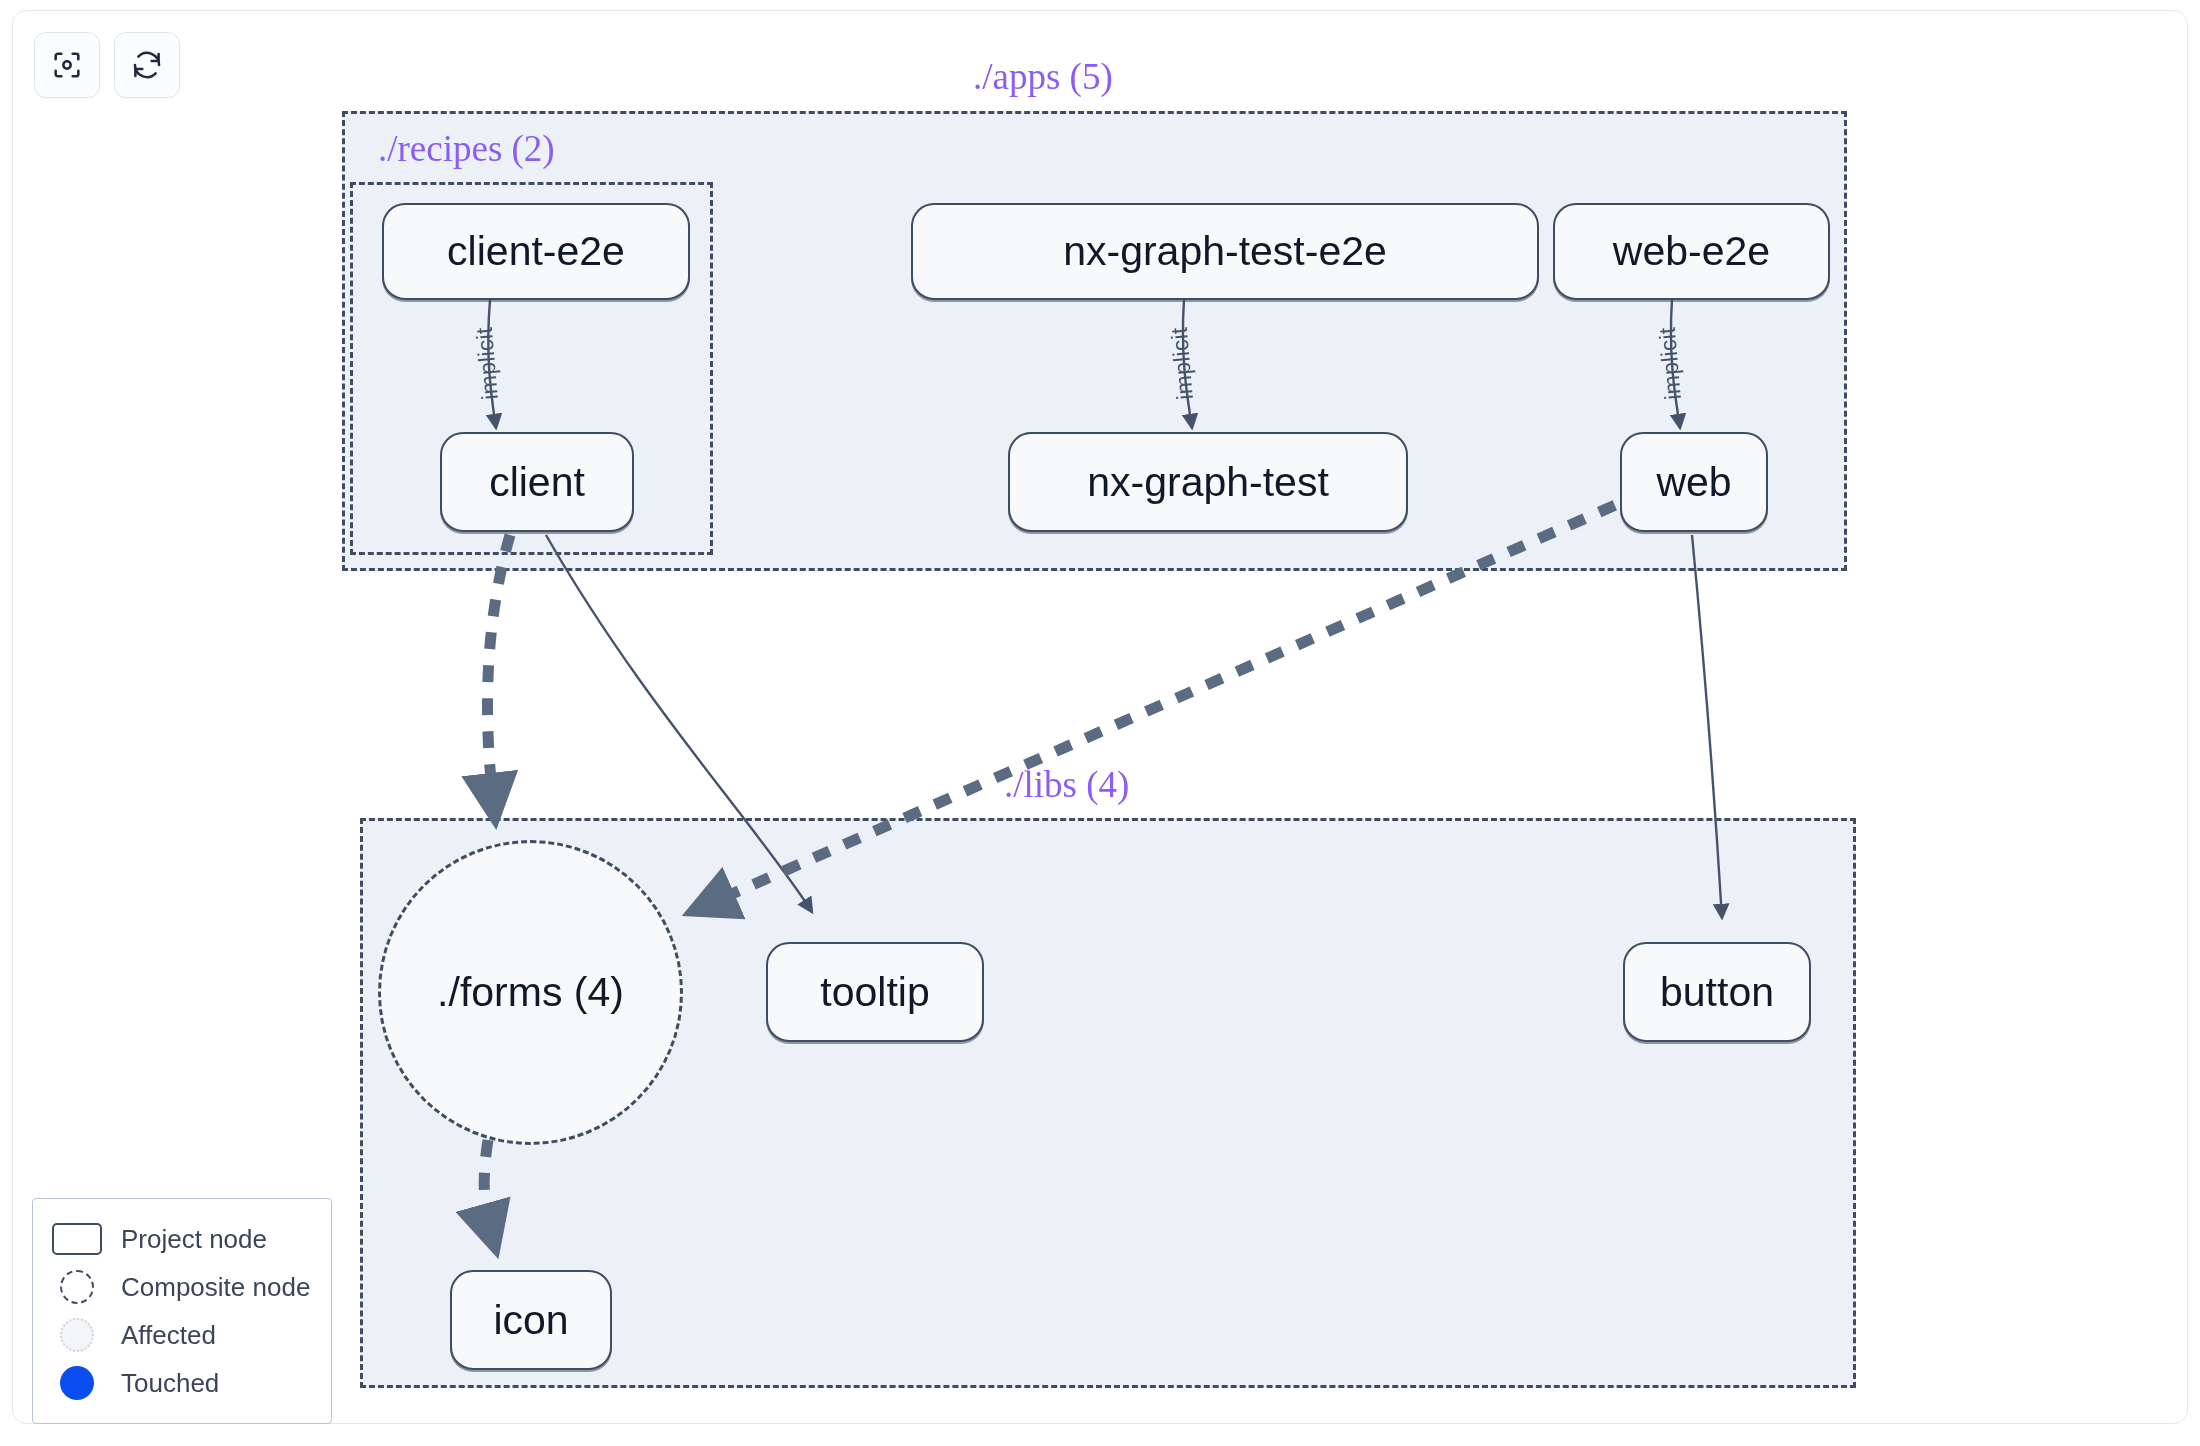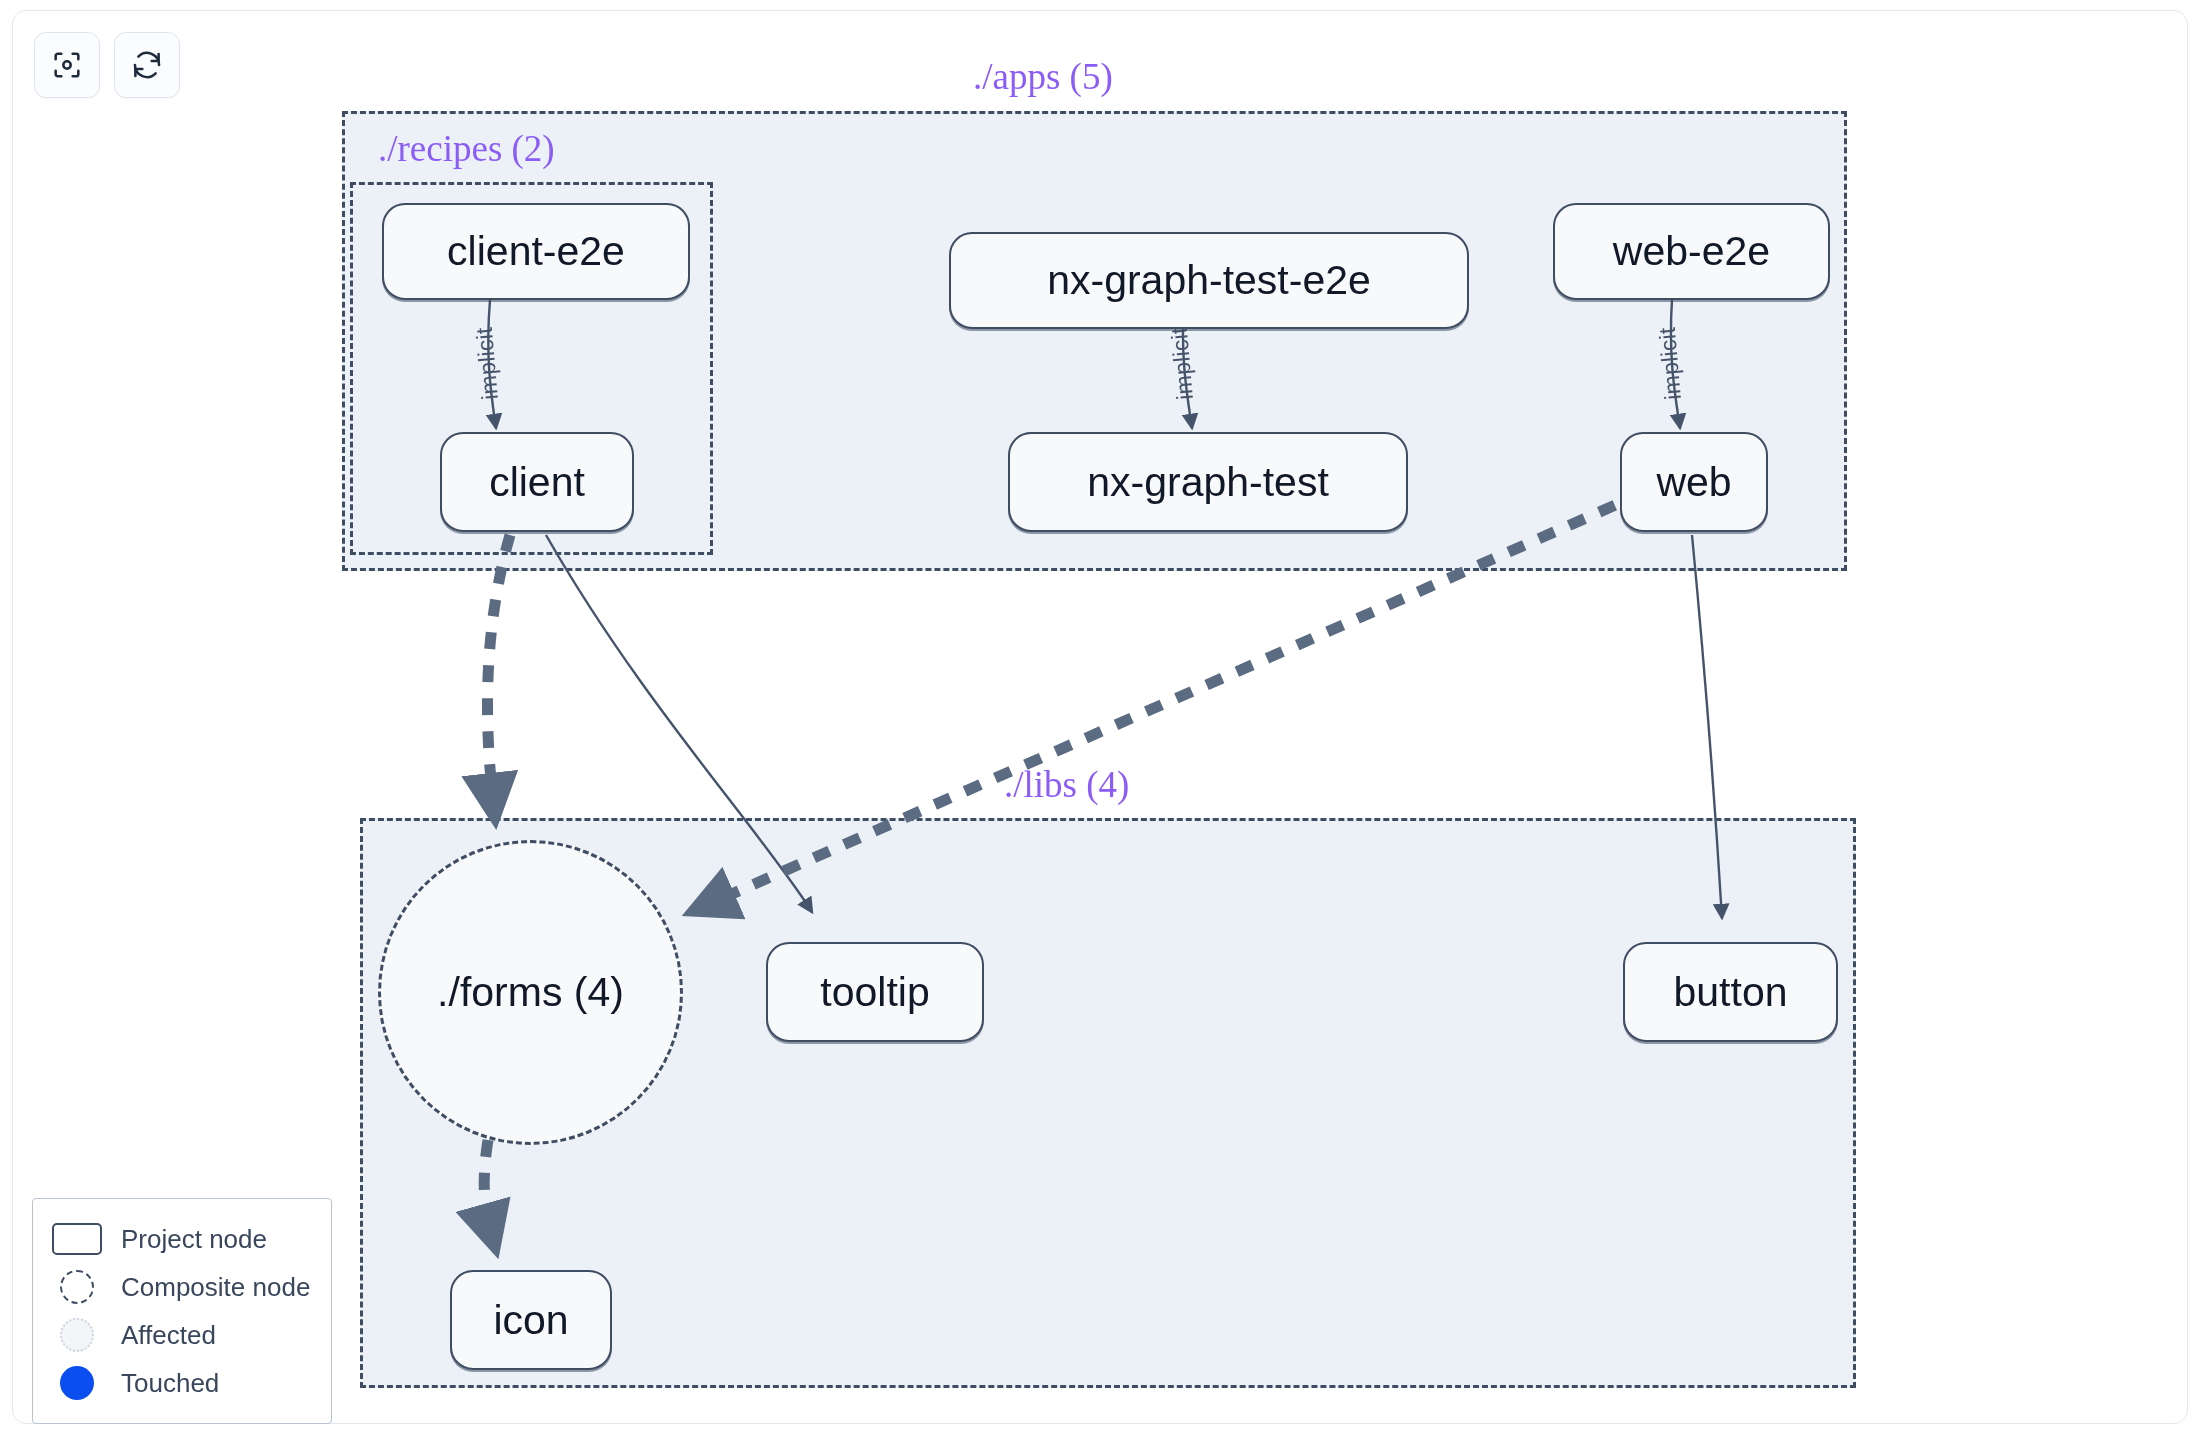--- a/index.html
+++ b/index.html
@@ -249,21 +249,21 @@
   </svg>
 
   <div class="edge-label" style="left:451px; top:350px; transform:rotate(-95deg);">implicit</div>
   <div class="edge-label" style="left:1146px; top:350px; transform:rotate(-95deg);">implicit</div>
   <div class="edge-label" style="left:1634px; top:350px; transform:rotate(-95deg);">implicit</div>
 
   <div class="node" style="left:382px; top:203px; width:308px; height:97px;">
     <span>client-e2e</span>
   </div>
 
-  <div class="node" style="left:949px; top:203px; width:520px; height:97px;margin-top:29px;">
+  <div class="node" style="left:911px; top:203px; width:628px; height:97px;">
     <span>nx-graph-test-e2e</span>
   </div>
 
   <div class="node" style="left:1553px; top:203px; width:277px; height:97px;">
     <span>web-e2e</span>
   </div>
 
   <div class="node" style="left:440px; top:432px; width:194px; height:100px;">
     <span>client</span>
   </div>
@@ -277,21 +277,21 @@
   </div>
 
   <div class="composite-node" style="left:378px; top:840px; width:305px; height:305px;">
     <span>./forms (4)</span>
   </div>
 
   <div class="node" style="left:766px; top:942px; width:218px; height:100px;">
     <span>tooltip</span>
   </div>
 
-  <div class="node" style="left:1623px; top:942px; width:215px; height:100px;">
+  <div class="node" style="left:1623px; top:942px; width:188px; height:100px;">
     <span>button</span>
   </div>
 
   <div class="node" style="left:450px; top:1270px; width:162px; height:100px;">
     <span>icon</span>
   </div>
 
   <div class="legend">
     <div class="legend-row">
       <span class="swatch">

